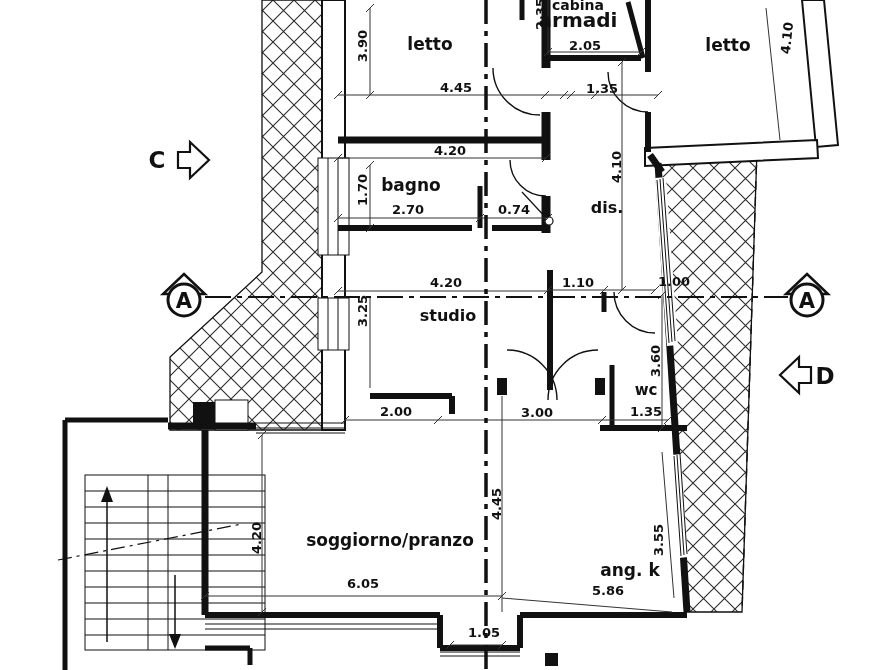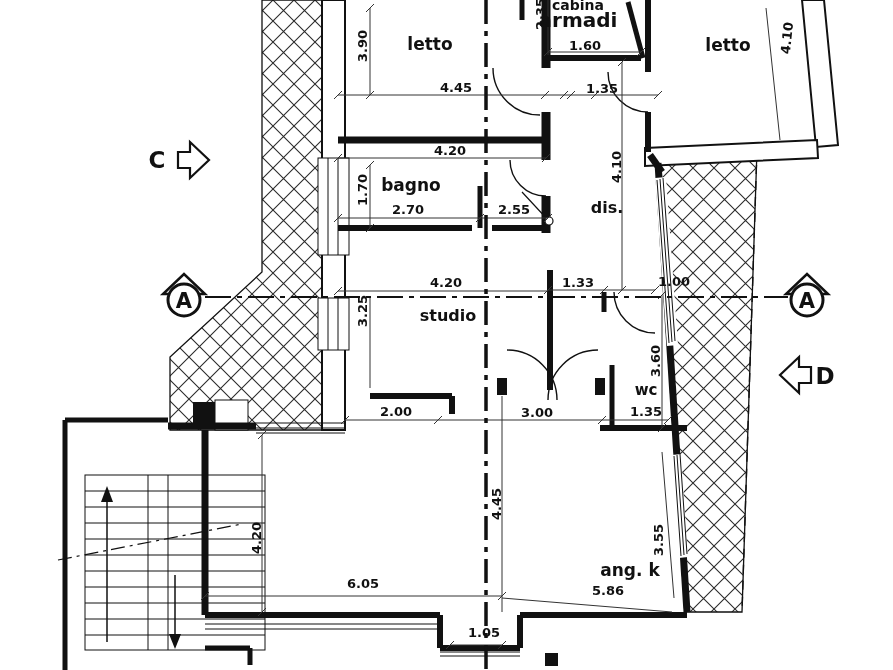--- a/index.html
+++ b/index.html
@@ -160,35 +160,36 @@
 </svg>
 
 <div class="lbl room" style="left:430px;top:44px;">letto</div>
 <div class="lbl room" style="left:578px;top:5px;font-size:14px;">cabina</div>
 <div class="lbl room" style="left:578px;top:20px;font-size:20px;">armadi</div>
 <div class="lbl room" style="left:728px;top:45px;">letto</div>
 <div class="lbl room" style="left:411px;top:185px;">bagno</div>
 <div class="lbl room" style="left:607px;top:208px;font-size:16px;">dis.</div>
 <div class="lbl room" style="left:448px;top:316px;font-size:16px;">studio</div>
 <div class="lbl room" style="left:646px;top:390px;font-size:15px;">wc</div>
+<div class="lbl room" style="left:390px;top:540px;">soggiorno/pranzo</div>
 <div class="lbl room" style="left:630px;top:570px;">ang. k</div>
 
 <div class="lbl dim rot" style="left:362px;top:46px;">3.90</div>
 <div class="lbl dim" style="left:456px;top:87px;">4.45</div>
 <div class="lbl dim rot" style="left:540px;top:14px;">2.35</div>
-<div class="lbl dim" style="left:585px;top:45px;">1.60</div>
+<div class="lbl dim" style="left:585px;top:45px;">2.05</div>
 <div class="lbl dim" style="left:602px;top:88px;">1.35</div>
 <div class="lbl dim" style="left:787px;top:38px;transform:translate(-50%,-50%) rotate(-84deg);">4.10</div>
 <div class="lbl dim" style="left:450px;top:150px;">4.20</div>
 <div class="lbl dim rot" style="left:362px;top:190px;">1.70</div>
 <div class="lbl dim" style="left:408px;top:209px;">2.70</div>
-<div class="lbl dim" style="left:514px;top:209px;">2.55</div>
+<div class="lbl dim" style="left:514px;top:209px;">0.74</div>
 <div class="lbl dim rot" style="left:616px;top:167px;">4.10</div>
 <div class="lbl dim" style="left:446px;top:282px;">4.20</div>
-<div class="lbl dim" style="left:578px;top:282px;">1.33</div>
+<div class="lbl dim" style="left:578px;top:282px;">1.10</div>
 <div class="lbl dim" style="left:674px;top:281px;">1.00</div>
 <div class="lbl dim rot" style="left:362px;top:311px;">3.25</div>
 <div class="lbl dim rot" style="left:655px;top:361px;">3.60</div>
 <div class="lbl dim" style="left:396px;top:411px;">2.00</div>
 <div class="lbl dim" style="left:537px;top:412px;">3.00</div>
 <div class="lbl dim" style="left:646px;top:411px;">1.35</div>
 <div class="lbl dim rot" style="left:256px;top:538px;">4.20</div>
 <div class="lbl dim rot" style="left:496px;top:504px;">4.45</div>
 <div class="lbl dim" style="left:363px;top:583px;">6.05</div>
 <div class="lbl dim" style="left:608px;top:590px;">5.86</div>

